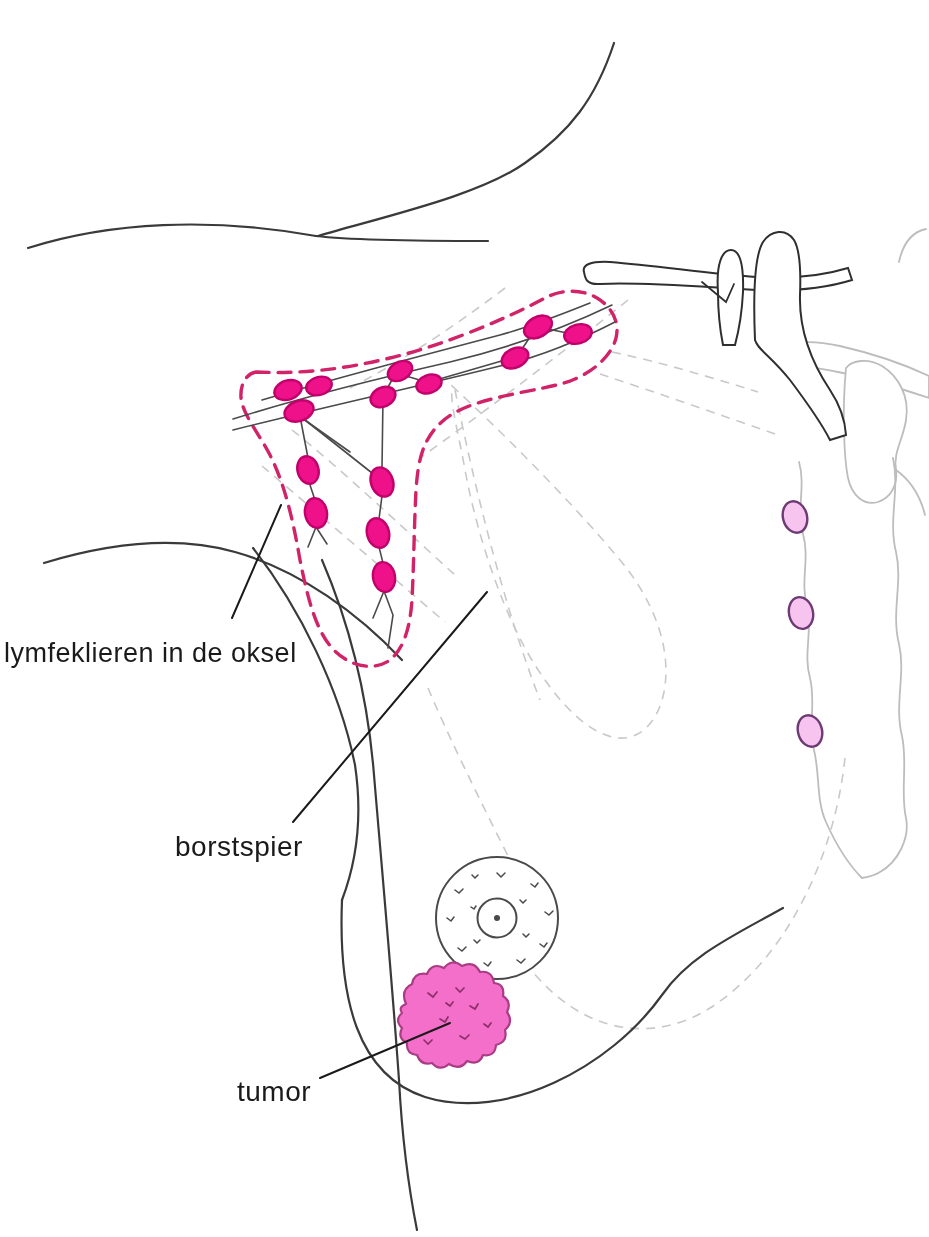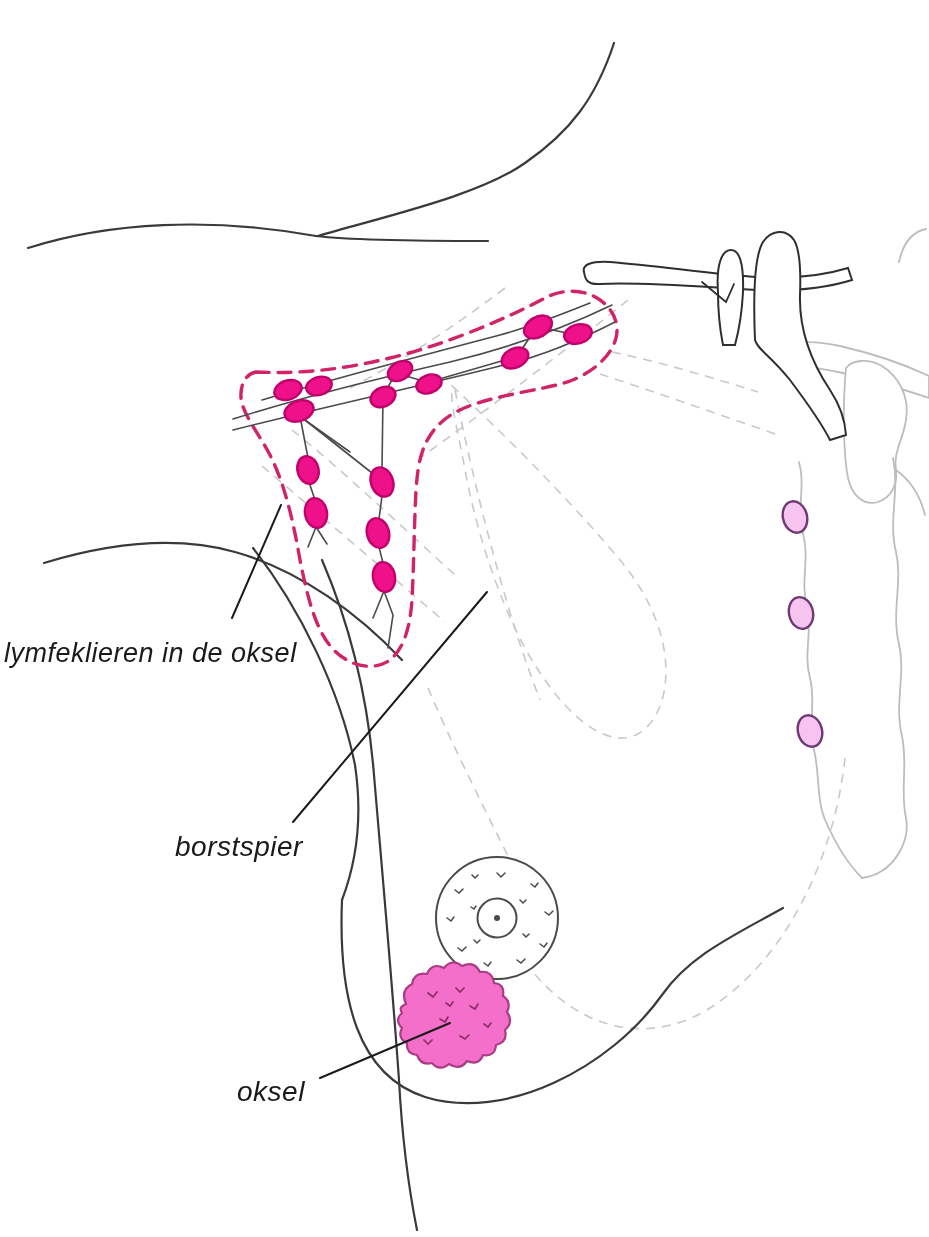--- a/index.html
+++ b/index.html
@@ -9,21 +9,20 @@
     background:#ffffff;
     font-family:"Liberation Sans", sans-serif;
     overflow:hidden;
   }
   #diagram-svg{position:absolute;left:0;top:0;}
   .anno{
     position:absolute;
     color:var(--label_text,#1a1a1a);
     white-space:nowrap;
     letter-spacing:0.5px;
-    font-style:italic;
   }
   .anno.l1{left:4px;top:638px;font-size:27px;}
   .anno.l2{left:175px;top:831px;font-size:28px;}
   .anno.l3{left:237px;top:1076px;font-size:28px;}
 
   
   .body-line{fill:none;stroke:var(--body_line,#3a3a3a);stroke-width:2.2;stroke-linecap:round;}
   .leader{fill:none;stroke:var(--label_text,#1a1a1a);stroke-width:2;stroke-linecap:round;}
   .bone{fill:#ffffff;stroke:var(--bone_line,#bdbdbd);stroke-width:1.8;}
   .bone-open{fill:none;stroke:var(--bone_line,#bdbdbd);stroke-width:1.8;stroke-linecap:round;}
@@ -143,14 +142,14 @@
 
     <g>
       <path class="leader" d="M281,505 L232,618"></path>
       <path class="leader" d="M487,592 L293,822"></path>
       <path class="leader" d="M320,1078 L450,1023"></path>
     </g>
   </svg>
 
   <div class="anno l1">lymfeklieren in de oksel</div>
   <div class="anno l2">borstspier</div>
-  <div class="anno l3">oksel</div>
+  <div class="anno l3">tumor</div>
 </div>
 
 </body></html>

